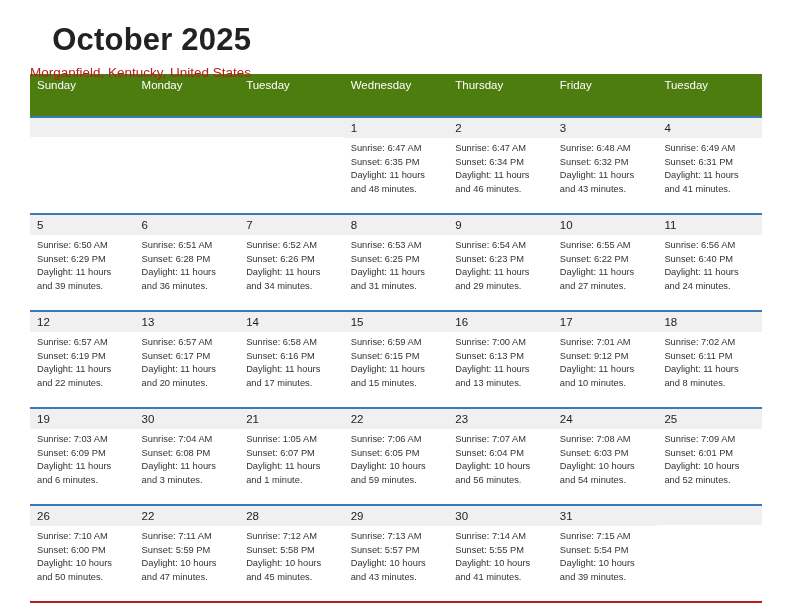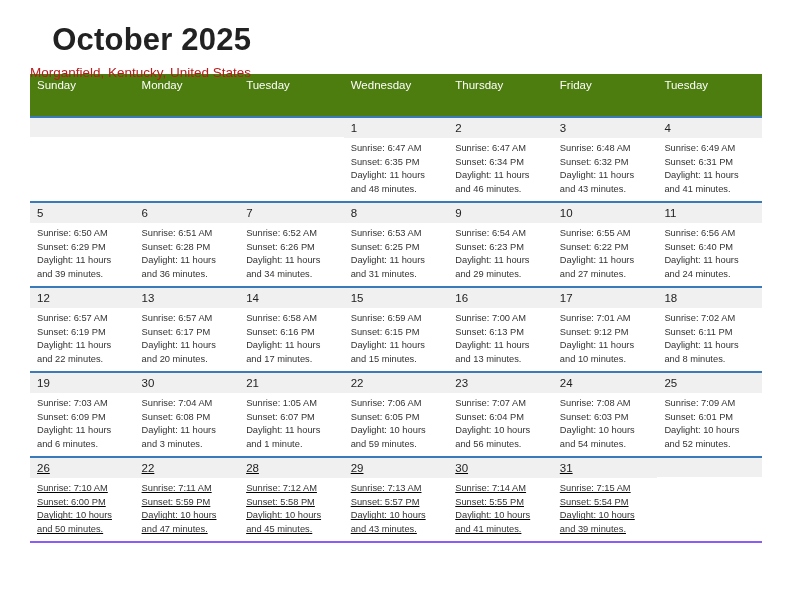--- a/index.html
+++ b/index.html
@@ -122,31 +122,30 @@
   }
   .daynum {
     background: #f0f0f0;
     font-size: 11.5px;
     color: #222222;
     padding: 3px 0 3px 7px;
     line-height: 1.25;
     min-height: 13px;
   }
   .info {
-    padding: 4px 6px 4px 7px;
+    padding: 4px 6px 16px 7px;
     font-size: 9.3px;
     color: #333333;
     line-height: 1.47;
   }
   .info div {
     white-space: nowrap;
   }
   .calendar tr.week:last-child td {
-    border-bottom: 2px solid #8b5cf6;
-    text-decoration: underline;
+    border-bottom: 2px solid #b91c1c;
   }
 </style>
 </head>
 <body>
 
 <div class="page">
 
   <div class="header">
 
 

